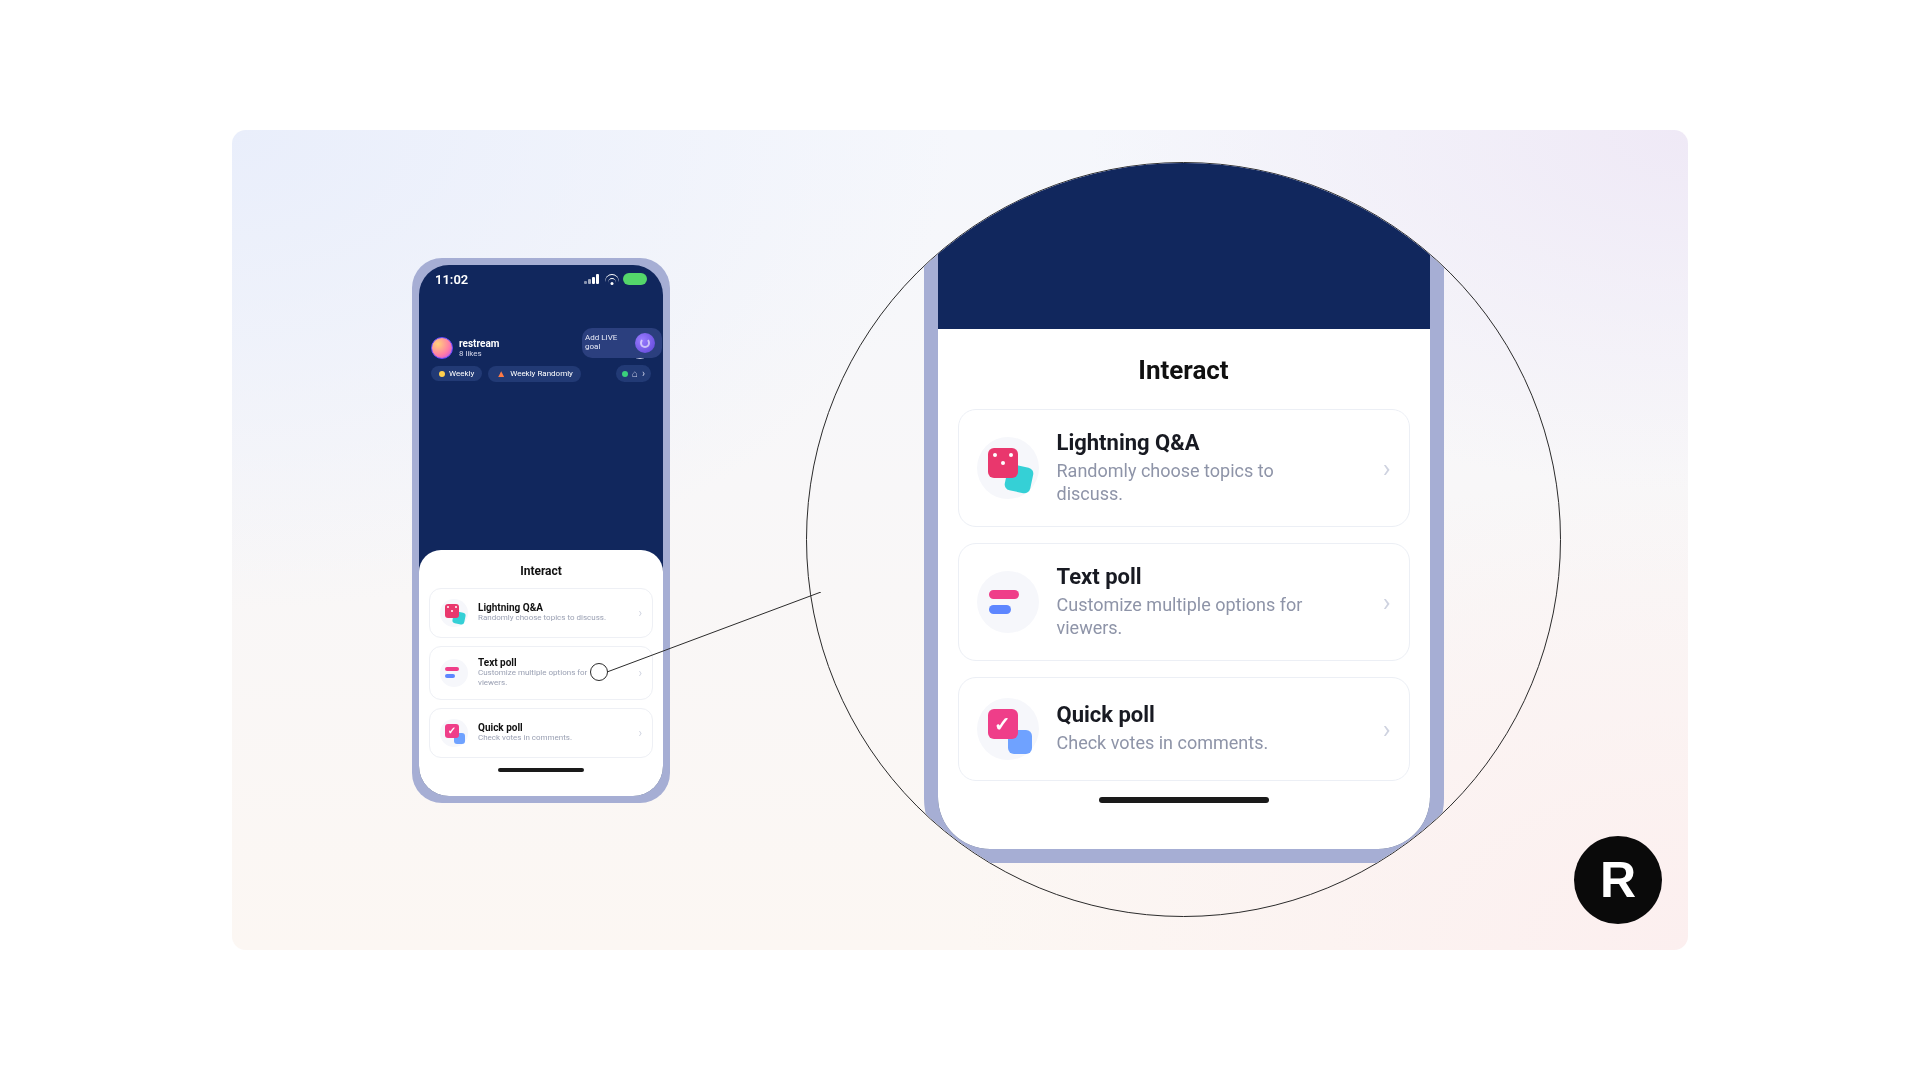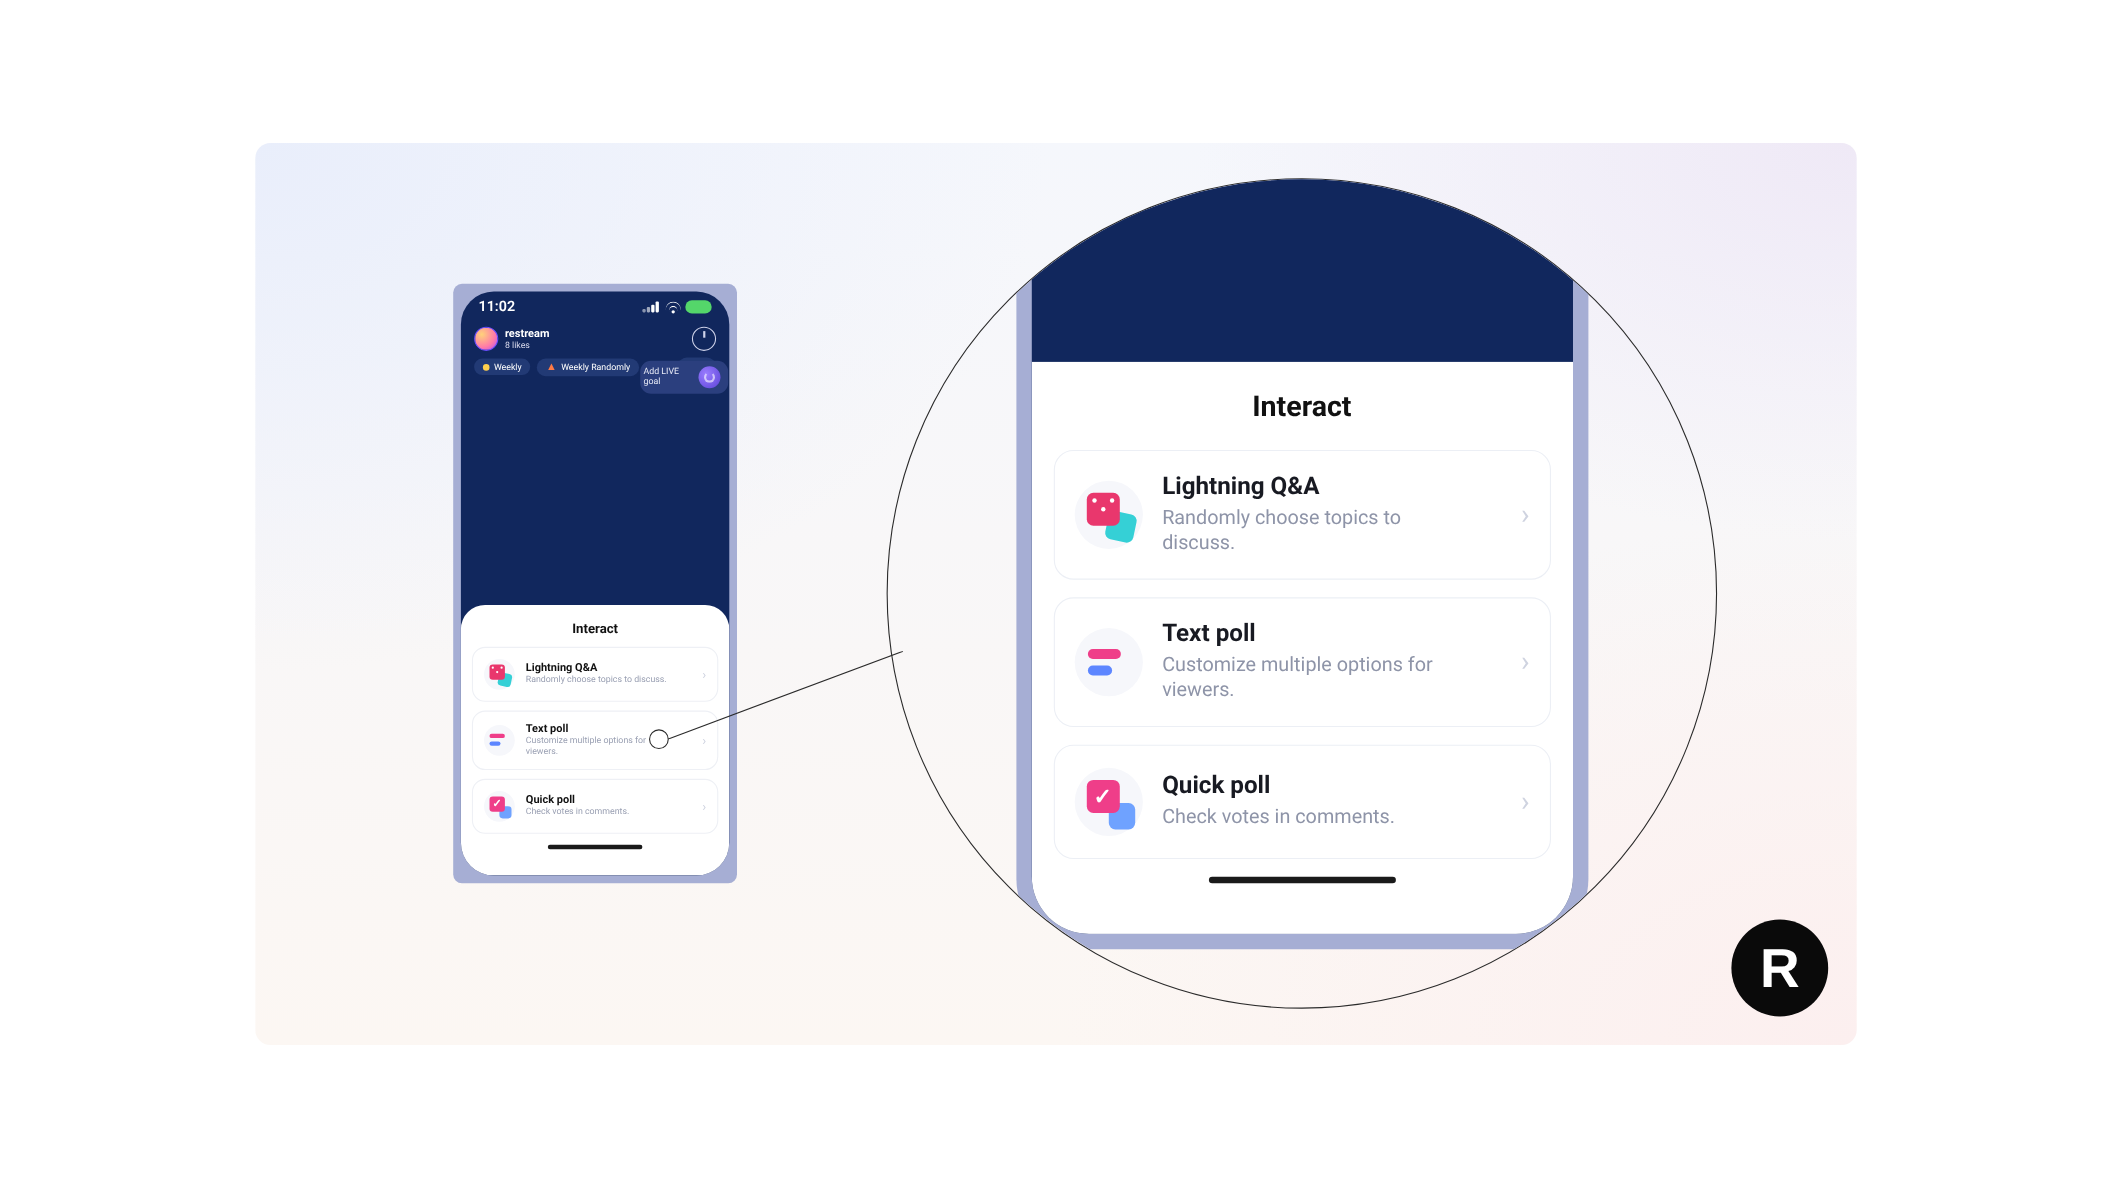--- a/index.html
+++ b/index.html
@@ -28,21 +28,21 @@
       linear-gradient(180deg, #f5f7fc 0%, #fcf7f3 100%);
   }
 
   
   .phone {
     position: absolute;
     left: 180px;
     top: 128px;
     width: 258px;
     height: 545px;
-    border-radius: 8px;
+    border-radius: 30px;
     background: #a6aed4;
     padding: 7px;
   }
   .phone-inner {
     width: 100%;
     height: 100%;
     border-radius: 30px;
     overflow: hidden;
     background: #11275d;
     display: flex;
@@ -67,21 +67,21 @@
   .signal .b2{left:4px;height:5px;opacity:.6}
   .signal .b3{left:8px;height:7px}
   .signal .b4{left:12px;height:10px}
   .battery {
     width: 24px; height: 12px; border-radius: 6px;
     background: #54d66a; display:flex; align-items:center; justify-content:center;
     font-size:7px; color:#0a3; font-weight:700;
   }
 
   .profile-row {
-    display: flex; align-items: center; padding: 4px 12px 6px; gap:6px;
+    display: flex; align-items: center; padding: 4px 12px 6px; gap:6px;margin-top:40px;
   }
   .avatar {
     width: 22px; height: 22px; border-radius: 50%;
     background: radial-gradient(circle at 30% 30%, #ffd27a, #ff7aa8 60%, #a64dff);
     border: 1.5px solid #6a4dff;
   }
   .profile-text .name { font-size: 10px; font-weight: 700; color: #fff; }
   .profile-text .likes { font-size: 8px; color: #d7d9ec; }
   .power {
     margin-left: auto; width: 22px; height: 22px; border: 1.5px solid #cfd3ea;

